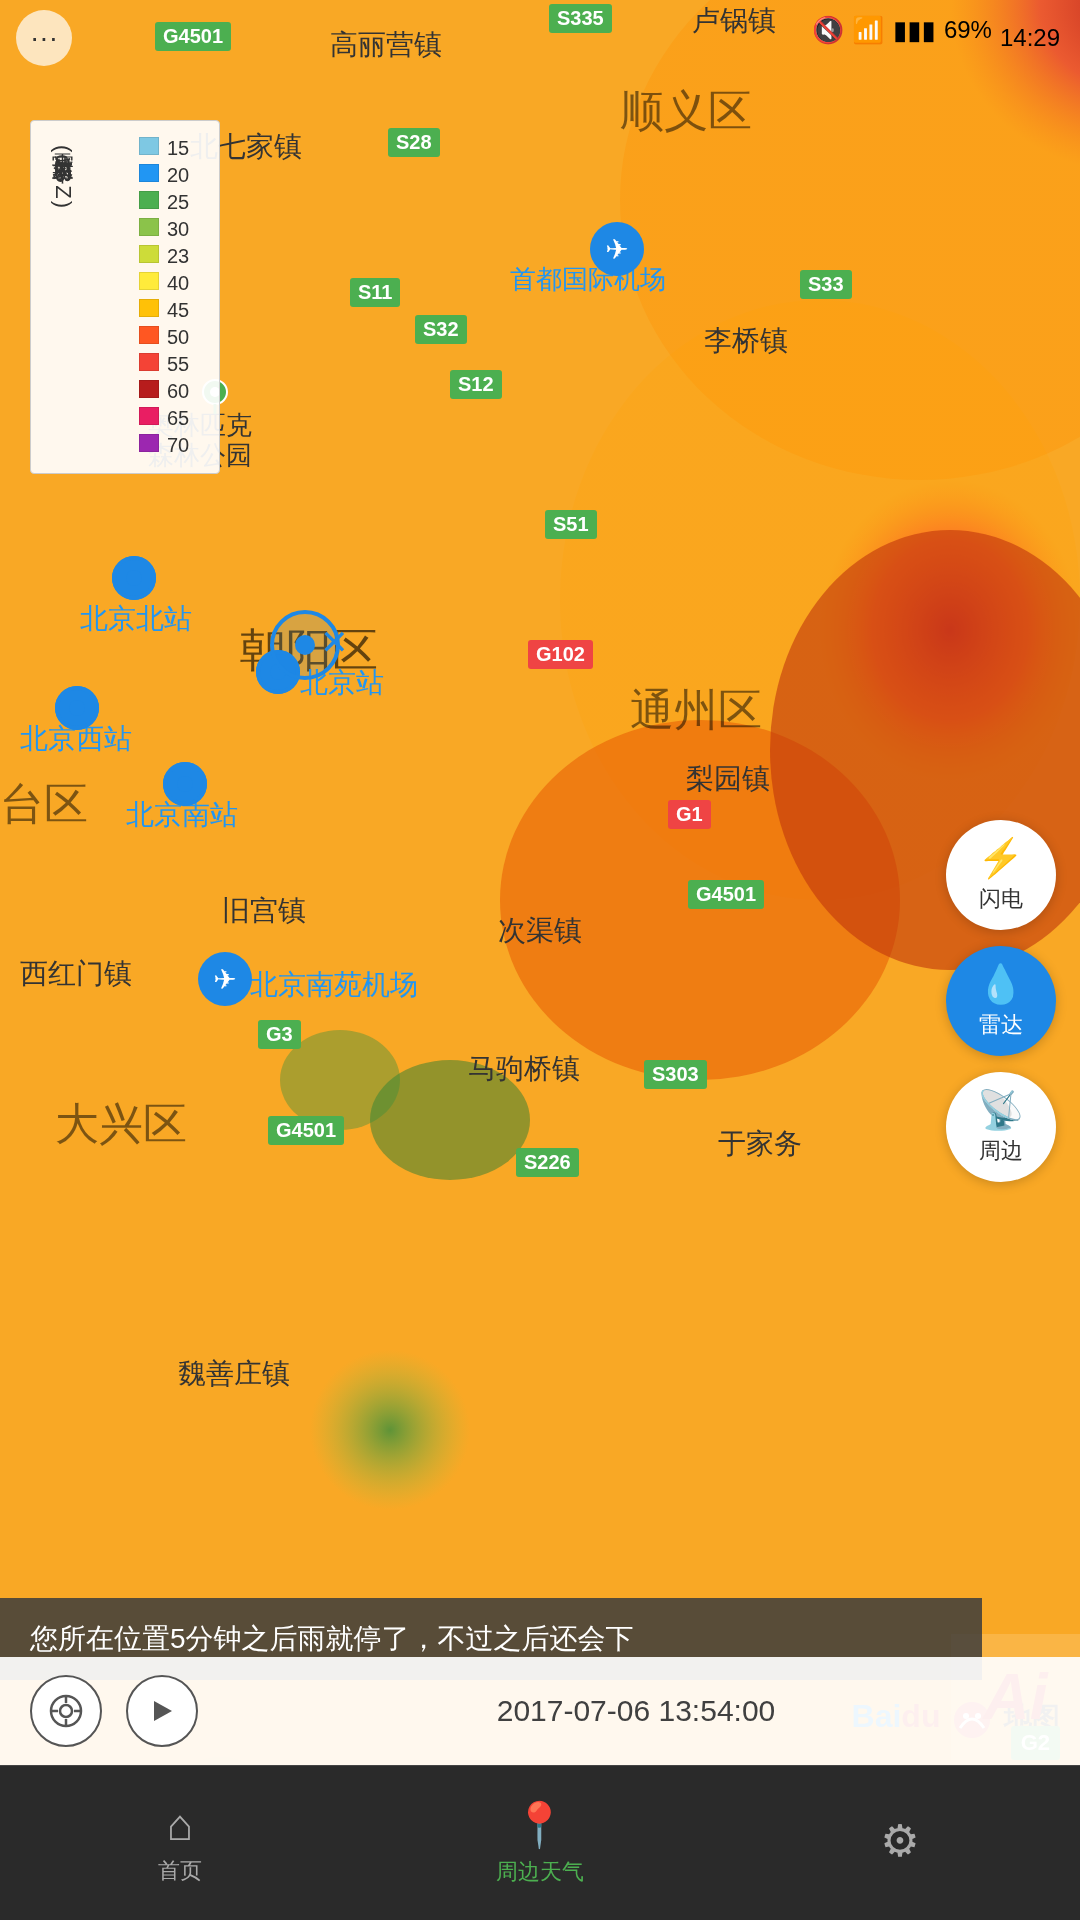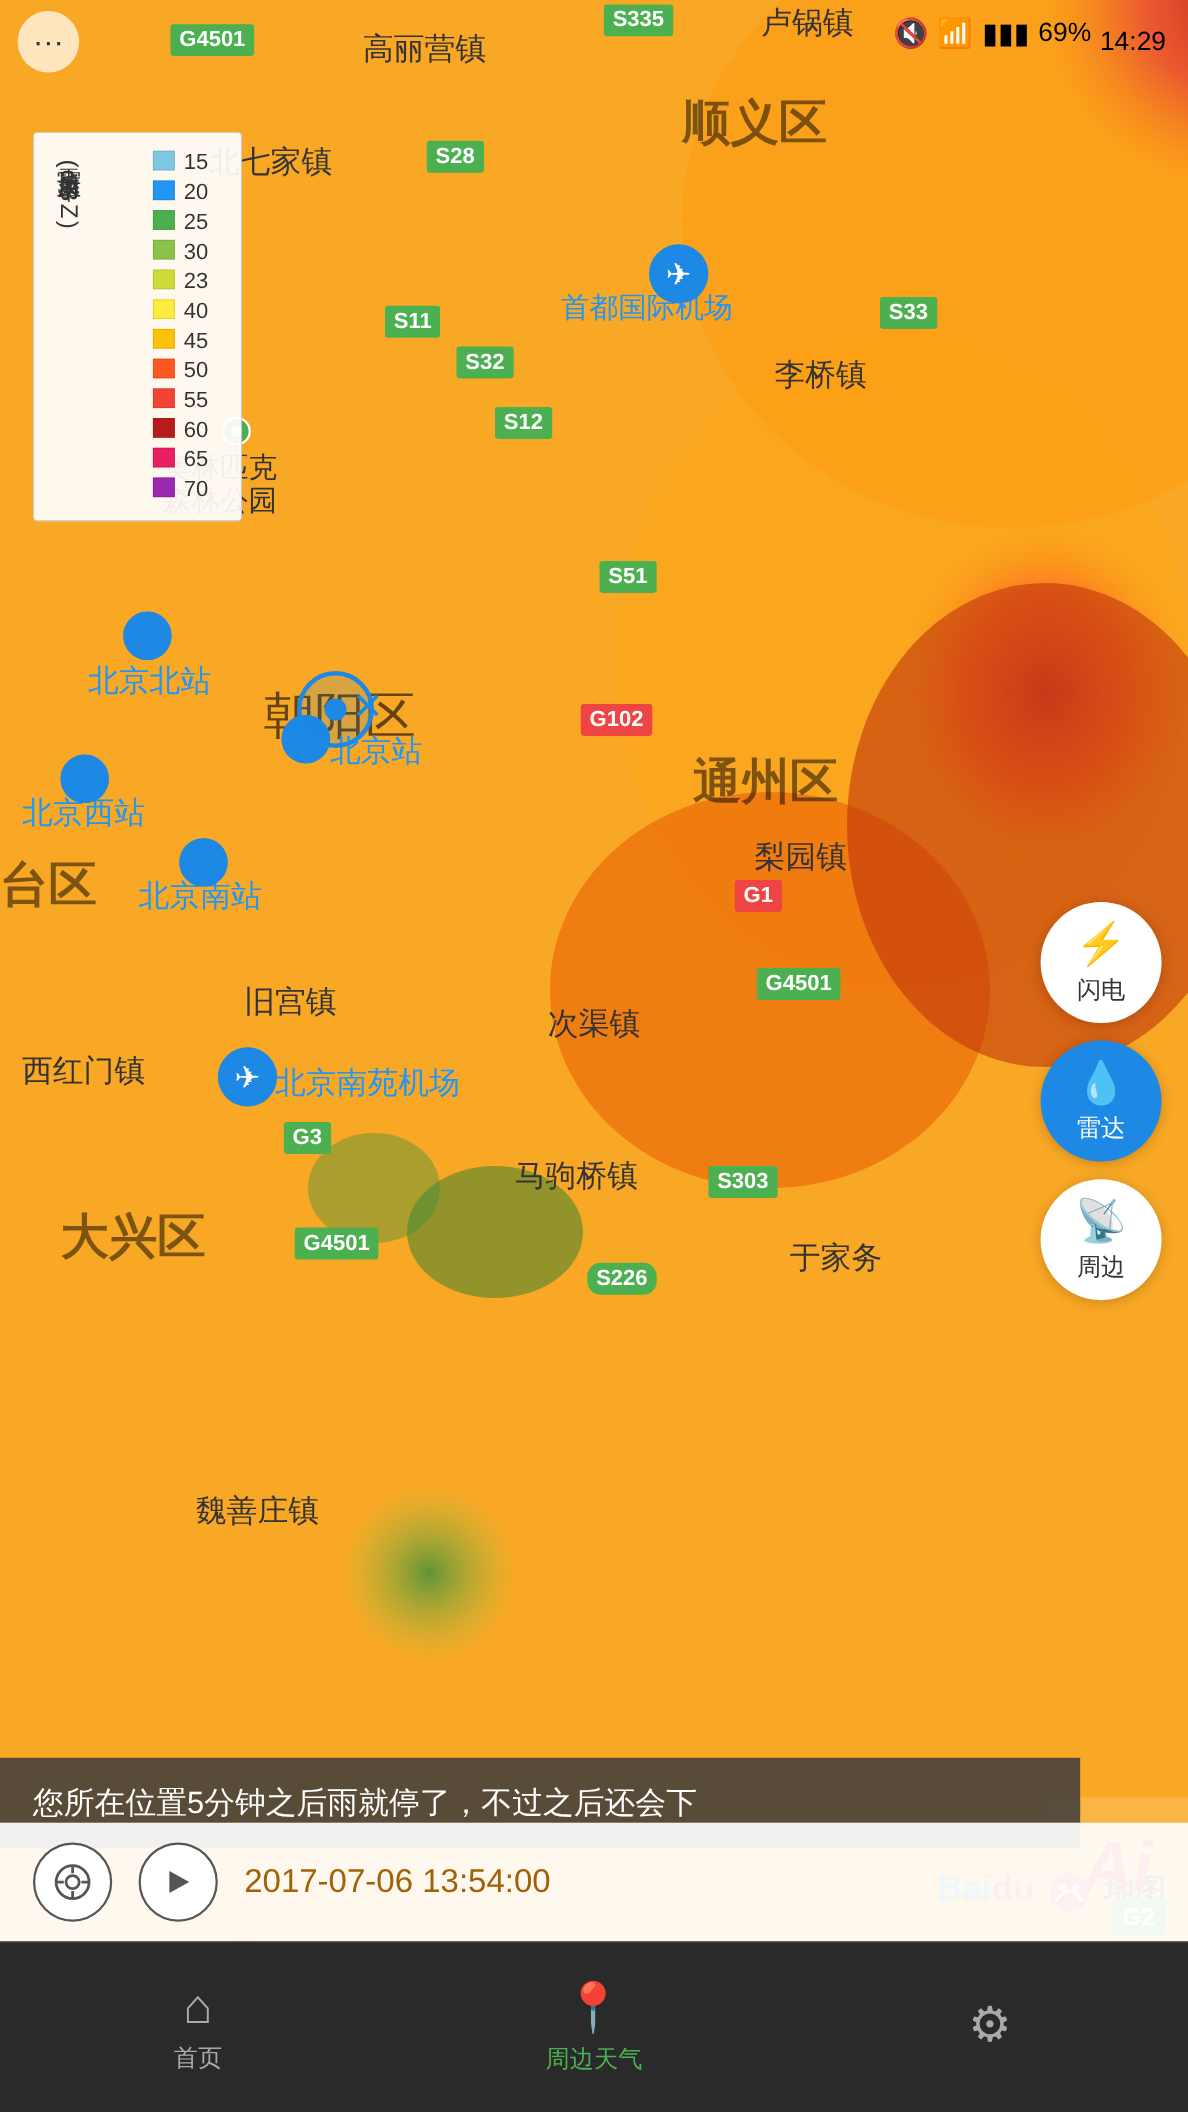--- a/index.html
+++ b/index.html
@@ -118,21 +118,21 @@
       font-size: 28px;
       color: #333;
       font-weight: 400;
       white-space: nowrap;
       z-index: 30;
     }
 
     .map-label-district {
       font-size: 44px;
       color: rgba(0,0,0,0.5);
-      font-weight: 700;
+      font-weight: 400;
     }
 
     .map-label-blue {
       color: #2196F3;
       font-weight: 500;
     }
 
     
     .road-tag {
       position: absolute;
@@ -232,23 +232,23 @@
       align-items: center;
       justify-content: center;
       cursor: pointer;
       font-size: 28px;
       color: #555;
       flex-shrink: 0;
     }
 
     #timeline-time {
       flex: 1;
-      text-align: left;
+      text-align: center;
       font-size: 30px;
-      color: #a16207;
+      color: #404040;
     }
 
     
     #bottom-nav {
       position: absolute;
       bottom: 0;
       left: 0;
       width: 1080px;
       height: 155px;
       background: #2a2a2a;
@@ -458,21 +458,21 @@
   <div class="road-tag" style="left:350px;top:278px;">S11</div>
   <div class="road-tag" style="left:415px;top:315px;">S32</div>
   <div class="road-tag" style="left:450px;top:370px;">S12</div>
   <div class="road-tag" style="left:545px;top:510px;">S51</div>
   <div class="road-tag road-tag-orange" style="left:528px;top:640px;">G102</div>
   <div class="road-tag road-tag-orange" style="left:668px;top:800px;">G1</div>
   <div class="road-tag" style="left:688px;top:880px;">G4501</div>
   <div class="road-tag" style="left:258px;top:1020px;">G3</div>
   <div class="road-tag" style="left:644px;top:1060px;">S303</div>
   <div class="road-tag" style="left:268px;top:1116px;">G4501</div>
-  <div class="road-tag" style="left:534px;top:1148px;border-radius:12px;">S226</div>
+  <div class="road-tag" style="left:516px;top:1148px;">S226</div>
   <div class="road-tag" style="left:549px;top:4px;">S335</div>
   <div class="road-tag" style="left:800px;top:270px;">S33</div>
 
   <div class="map-label map-label-district" style="left:620px;top:82px;">顺义区</div>
   <div class="map-label" style="left:240px;top:620px;font-size:46px;color:rgba(0,0,0,0.6);font-weight:500;">朝阳区</div>
   <div class="map-label map-label-district" style="left:630px;top:645px;margin-top:36px;">通州区</div>
   <div class="map-label map-label-district" style="left:0px;top:775px;">台区</div>
   <div class="map-label map-label-district" style="left:55px;top:1095px;">大兴区</div>
 
   <div class="map-label" style="left:330px;top:26px;">高丽营镇</div>

